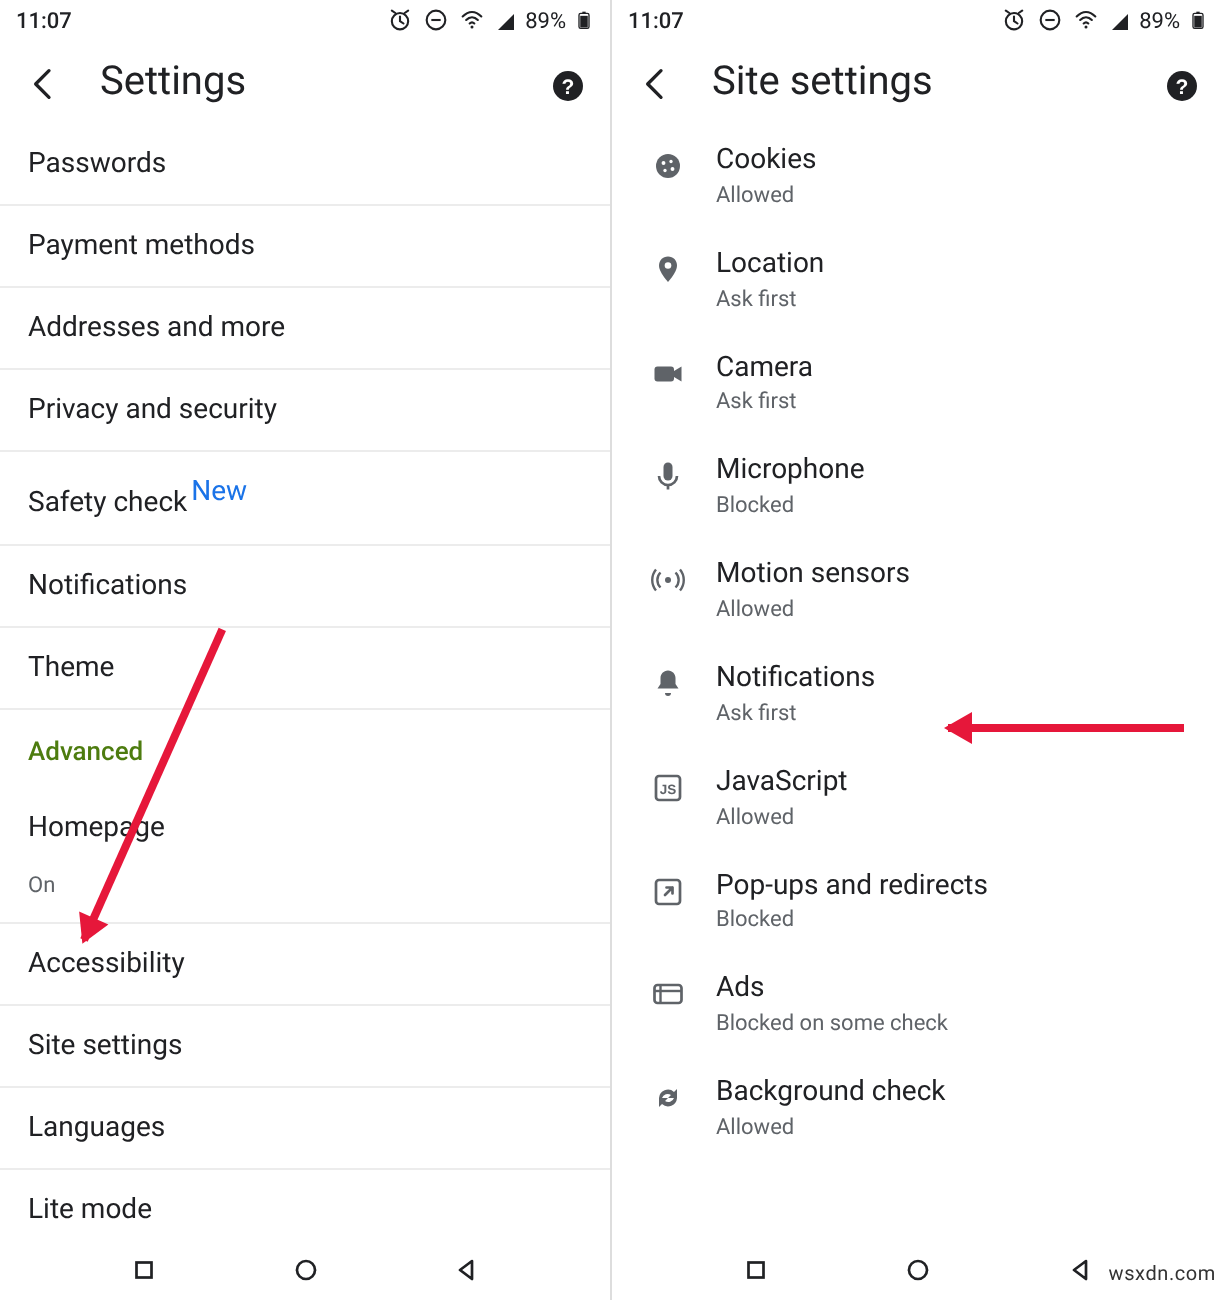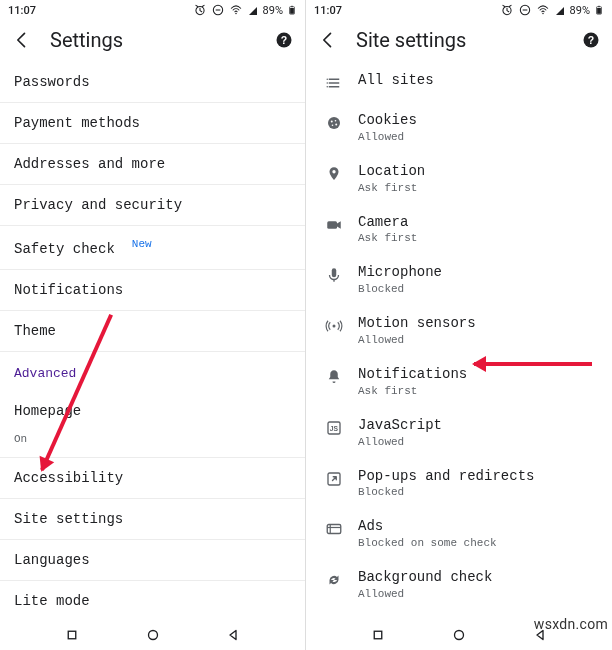--- a/index.html
+++ b/index.html
@@ -4,37 +4,37 @@
 <style>
   * { box-sizing: border-box; margin: 0; padding: 0; }
   html, body { width: 612px; height: 650px; font-family: -apple-system, Roboto, "Helvetica Neue", Arial, sans-serif; background: #fff; color: #202124; }
   body { position: relative; }
   .screens { display: flex; width: 612px; height: 632px; }
   .screen { width: 306px; height: 650px; display: flex; flex-direction: column; position: relative; background: #fff; }
   .screen:first-child { border-right: 1px solid #ddd; }
   .statusbar { height: 20px; display: flex; align-items: center; font-size: 11px; color: #202124; padding: 0 8px; }
   .statusbar .sb-time { font-weight: 500; }
   .statusbar .sb-icons { margin-left: auto; display: flex; gap: 4px; align-items: flex-end; }
-  .appbar { display: flex; align-items: center; padding: 8px 12px 10px 12px; }
+  .appbar { display: flex; align-items: flex-end; padding: 8px 12px 10px 12px; }
   .appbar .title { font-size: 20px; font-weight: 400; margin-left: 18px; }
   .appbar .help { margin-left: auto; }
   .iconbtn { background: none; border: none; padding: 0; cursor: pointer; display: inline-flex; align-items: center; justify-content: center; }
-  .list { flex: 1; overflow: hidden; font-family: Liberation Mono, monospace; }
+  .list { flex: 1; overflow: hidden; }
   .row-plain { padding: 12px 14px; border-bottom: 1px solid #ececec; font-size: 14px; color: #202124; }
   .row-plain .sub { display: block; font-size: 11px; color: #5f6368; margin-top: 14px; }
-  .row-plain .pill { font-size: 11px; color: #1a73e8; vertical-align: super; margin-left: 17px; }
-  .section-label { padding: 14px 14px 10px 14px; font-size: 13px; color: #4c1d95; font-weight: 500; }
+  .row-plain .pill { font-size: 14px; color: #1a73e8; vertical-align: super; margin-left: 2px; }
+  .section-label { padding: 14px 14px 10px 14px; font-size: 13px; color: #4d7c0f; font-weight: 500; }
   .row-icon { display: flex; align-items: flex-start; padding: 10px 14px 10px 14px; }
   .row-icon .ico { width: 28px; display: flex; justify-content: center; color: #5f6368; flex: none; padding-top: 2px; }
   .row-icon .txt { margin-left: 10px; }
   .row-icon .label { font-size: 14px; color: #202124; line-height: 1.2; }
   .row-icon .sub { font-size: 11px; color: #5f6368; margin-top: 2px; }
   .navbar { height: 30px; display: flex; align-items: center; justify-content: space-evenly; }
   .navbtn { color: #202124; }
-  .watermark { position: absolute; right: 4px; bottom: 18px; font-size: 14px; color: #333; letter-spacing: .3px; }
+  .watermark { position: absolute; right: 4px; bottom: 7px; font-size: 10px; color: #333; letter-spacing: .3px; }
 
   
   .arrow1 {
     position: absolute;
     left: 40px; top: 300px;
     width: 4px; height: 170px;
     background: #e6173a;
     transform-origin: bottom center;
     transform: rotate(24deg);
     pointer-events: none;
@@ -270,30 +270,20 @@
       <button class="iconbtn help">
           <svg width="18" height="18" viewBox="0 0 24 24">
             <use href="#ic-help"></use>
           </svg>
         </button>
     </div>
     <div class="list" id="right-list">
         <div class="row-icon">
           <span class="ico">
             <svg width="18" height="18" viewBox="0 0 24 24">
-              <use href="#ic-list"></use>
-            </svg>
-          </span>
-          <div class="txt">
-            <div class="label">All sites</div>
-          </div>
-        </div>
-        <div class="row-icon">
-          <span class="ico">
-            <svg width="18" height="18" viewBox="0 0 24 24">
               <use href="#ic-cookie"></use>
             </svg>
           </span>
           <div class="txt">
             <div class="label">Cookies</div>
             <div class="sub">Allowed</div>
           </div>
         </div>
         <div class="row-icon">
           <span class="ico">

